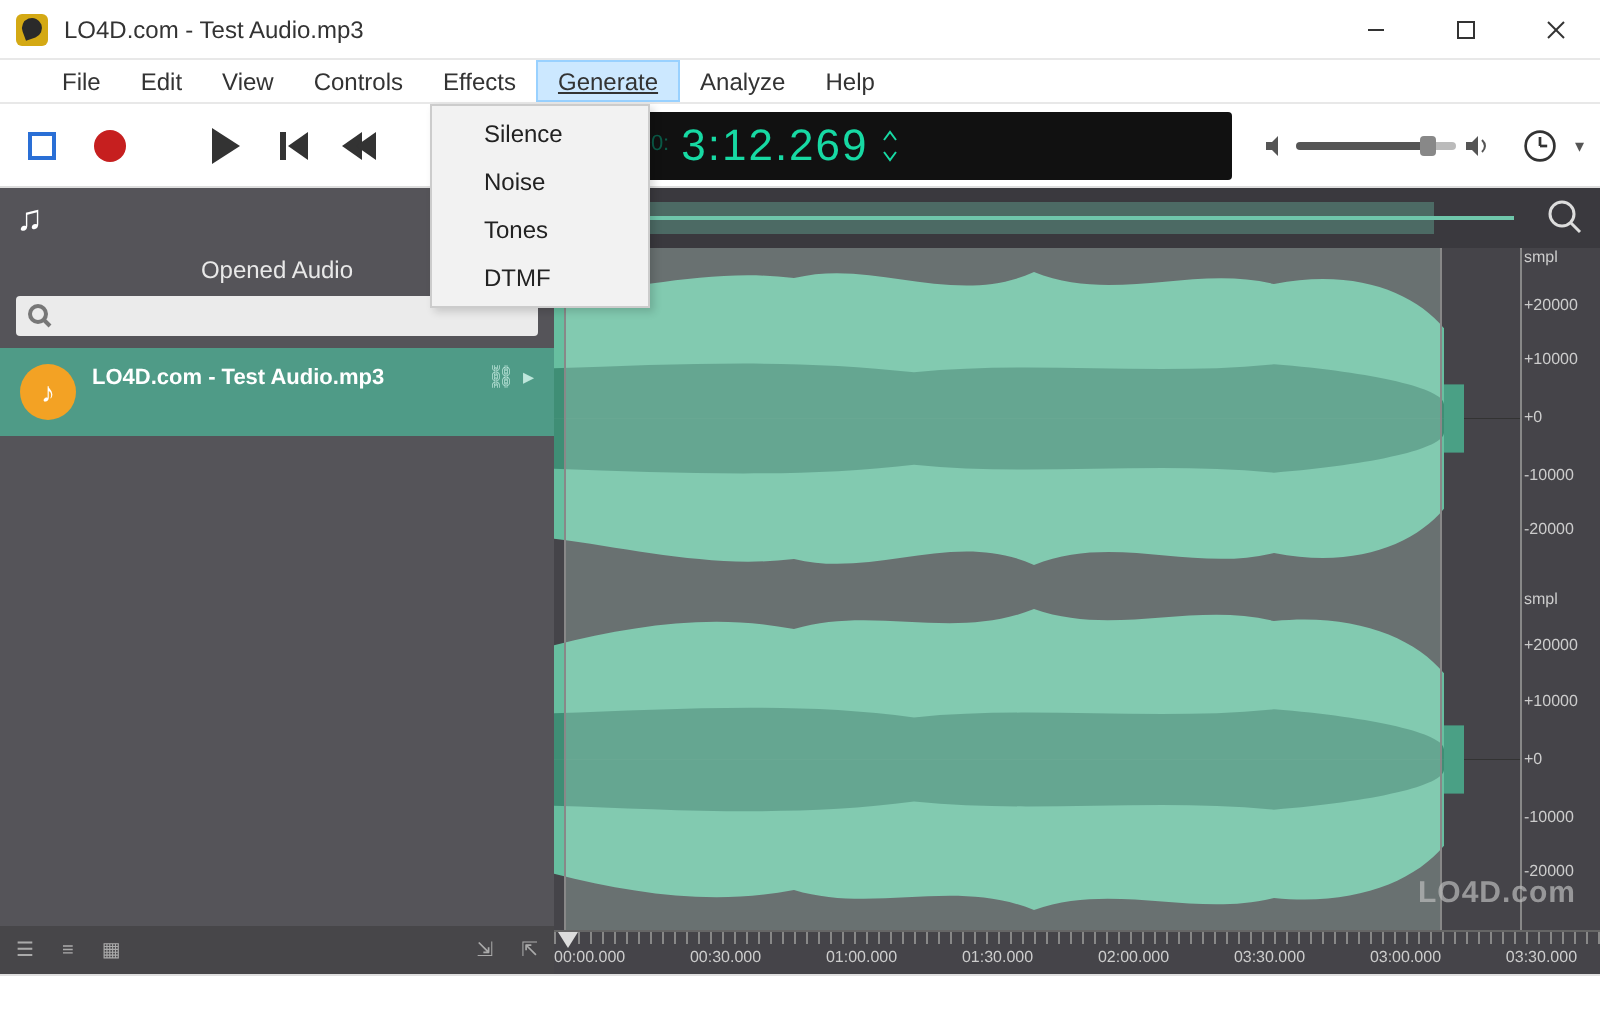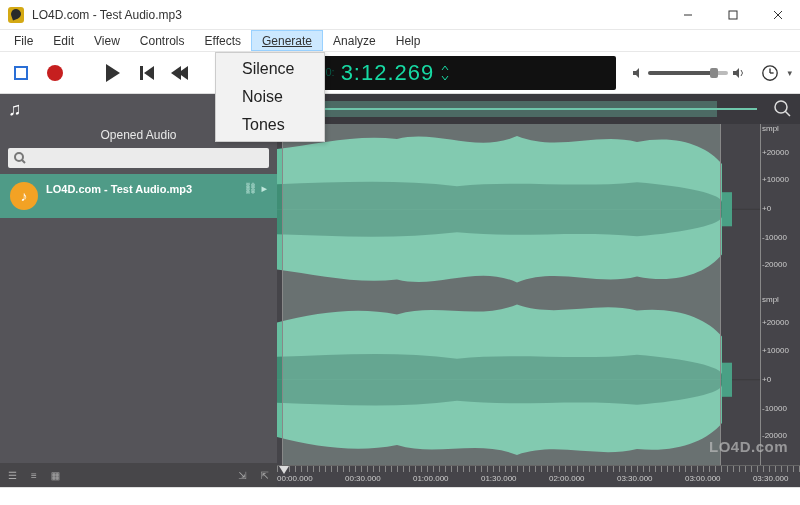--- a/index.html
+++ b/index.html
@@ -8,25 +8,25 @@
 
 .titlebar { height: 30px; display: flex; align-items: center; padding: 0 0 0 8px; background: #fff; border-bottom: 1px solid #e8e8e8; }
 .titlebar .app-icon { width: 16px; height: 16px; background: #d4a914; border-radius: 3px; margin-right: 8px; position: relative; }
 .titlebar .app-icon::after { content:""; position:absolute; left:3px; top:2px; width:10px; height:10px; background:#2a2a2a; border-radius:50% 50% 50% 0; transform: rotate(-20deg); }
 .titlebar .title { font-size: 12px; color: #333; }
 .titlebar .win-controls { margin-left: auto; display: flex; }
 .titlebar .win-controls div { width: 45px; height: 30px; display: flex; align-items: center; justify-content: center; font-size: 11px; color: #333; }
 .titlebar .win-controls svg { stroke: #333; stroke-width: 1; fill: none; }
 
 
-.menubar { height: 22px; display: flex; align-items: stretch; padding: 0 4px; font-size: 12px; color: #333; border-bottom: 1px solid #e8e8e8; }
+.menubar { height: 22px; display: flex; align-items: stretch; padding: 0 21px; font-size: 12px; color: #333; border-bottom: 1px solid #e8e8e8; }
 .menubar .menu-item { padding: 0 10px; display: flex; align-items: center; }
 .menubar .menu-item.active { background: #cce8ff; border: 1px solid #99d1ff; text-decoration: underline; }
 .dropdown { position: absolute; top: 52px; left: 215px; width: 110px; background: #f2f2f2; border: 1px solid #ccc; box-shadow: 2px 2px 4px rgba(0,0,0,0.15); z-index: 100; padding: 2px; }
-.dropdown .ditem { font-size: 16px; padding: 5px 24px; color: #222; }
+.dropdown .ditem { font-size: 12px; padding: 5px 24px; color: #222; }
 
 
 .toolbar { height: 42px; background: #fff; border-bottom: 1px solid #ddd; display: flex; align-items: center; padding: 0 8px; gap: 8px; }
 .tb-btn { width: 26px; height: 26px; display: flex; align-items: center; justify-content: center; }
 .stop-icon { width: 14px; height: 14px; border: 2px solid #2a6fd6; }
 .rec-icon { width: 16px; height: 16px; border-radius: 50%; background: #c61f1f; }
 .play-icon { width:0; height:0; border-left: 14px solid #333; border-top: 9px solid transparent; border-bottom: 9px solid transparent; }
 .prev-icon, .rew-icon { display:flex; }
 .prev-icon::before { content:""; width:3px; height:14px; background:#333; margin-right:1px; }
 .prev-icon::after { content:""; width:0; height:0; border-right:10px solid #333; border-top:7px solid transparent; border-bottom:7px solid transparent; }
@@ -120,20 +120,21 @@
   <div class="menu-item">Effects</div>
   <div class="menu-item active">Generate</div>
   <div class="menu-item">Analyze</div>
   <div class="menu-item">Help</div>
 </div>
 
 <div class="dropdown">
   <div class="ditem">Silence</div>
   <div class="ditem">Noise</div>
   <div class="ditem">Tones</div>
+  <div class="ditem">DTMF</div>
 </div>
 
 <div class="toolbar">
   <div class="tb-btn">
       <div class="stop-icon"></div>
     </div>
   <div class="tb-btn">
       <div class="rec-icon"></div>
     </div>
   <div class="tb-spacer"></div>

